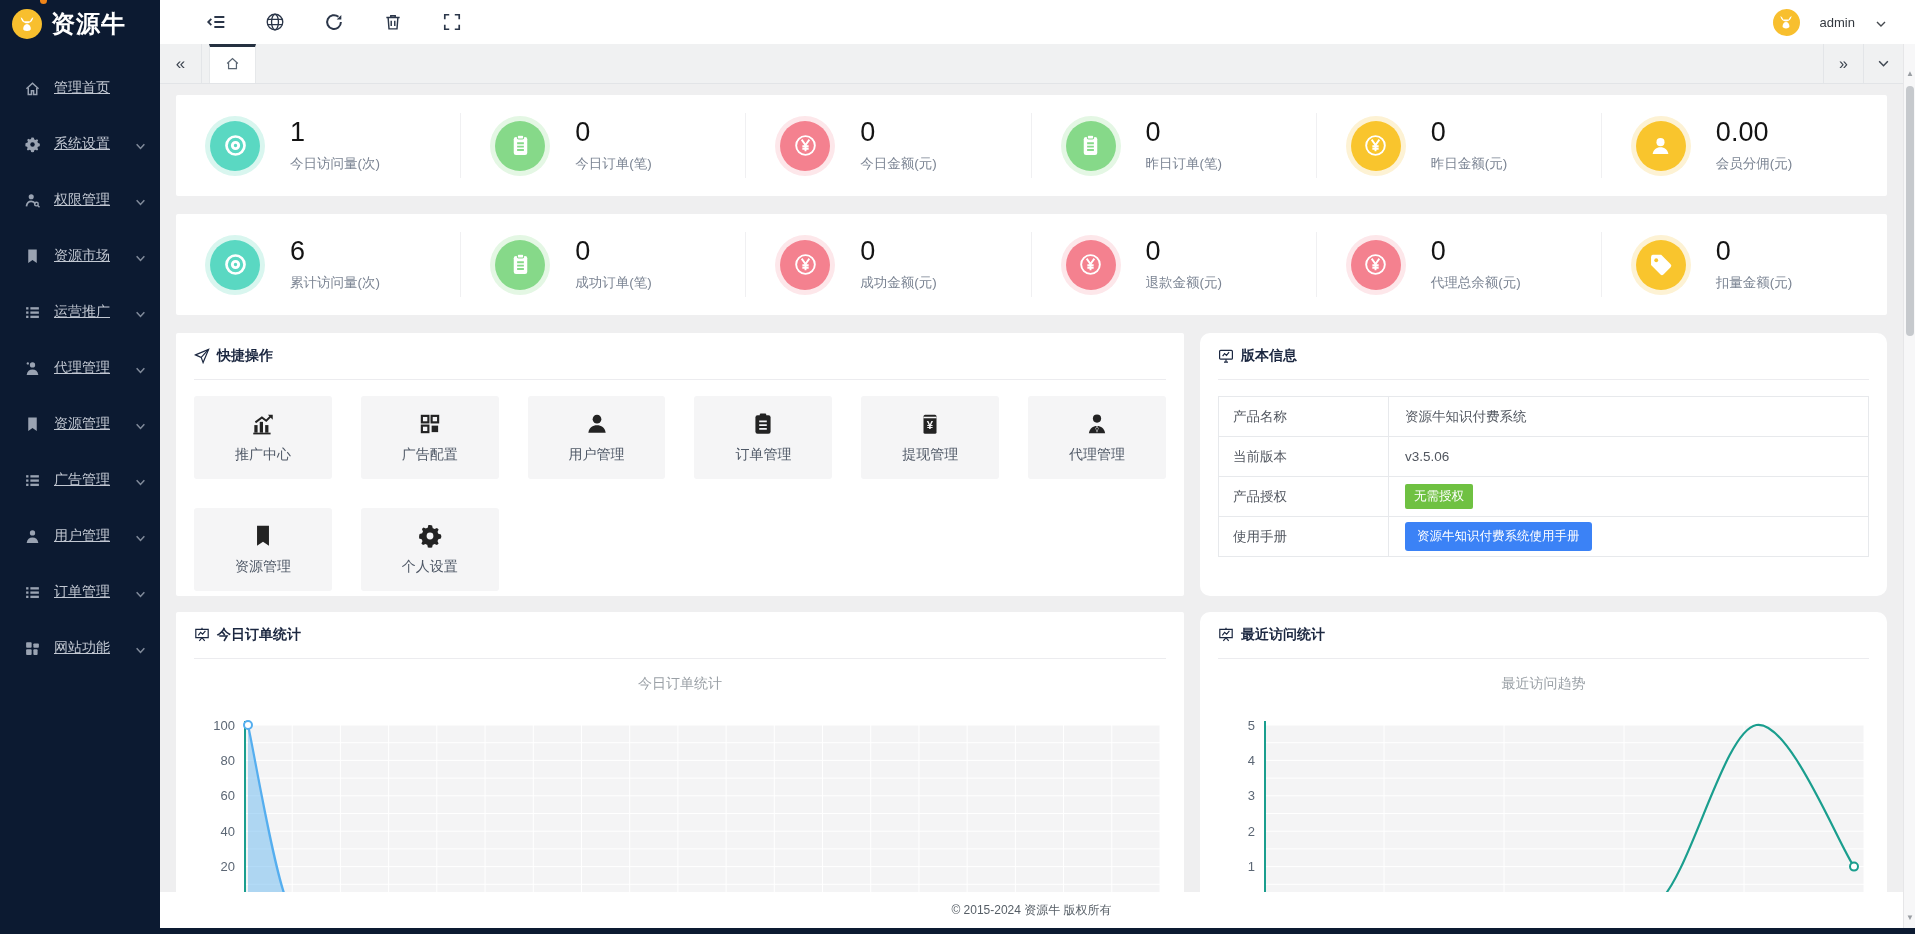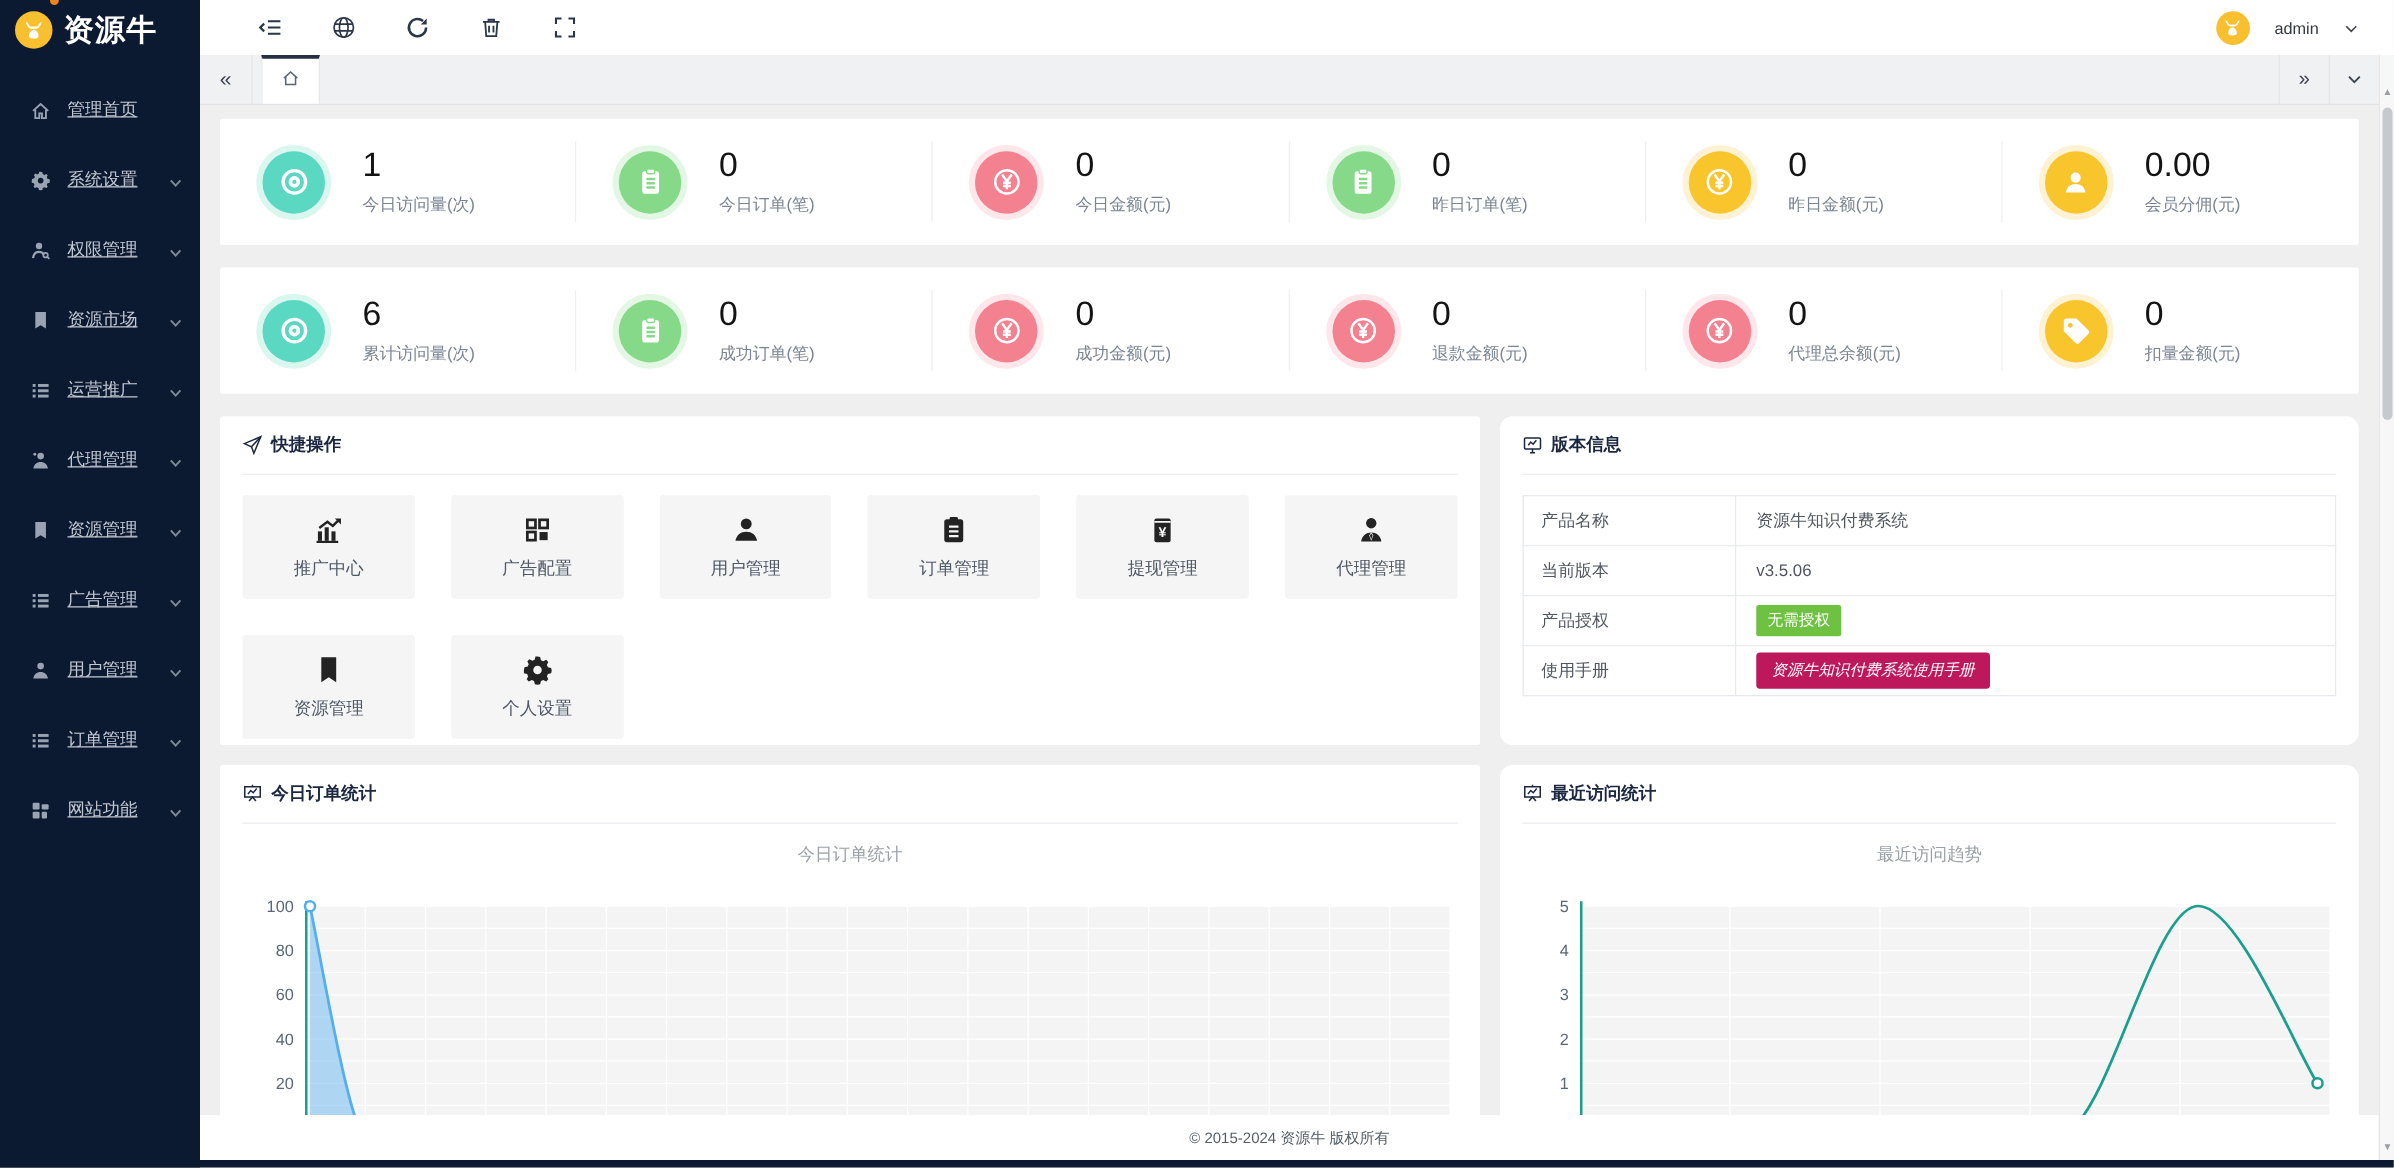--- a/index.html
+++ b/index.html
@@ -80,22 +80,22 @@
     flex-direction:column; align-items:center; justify-content:center; gap:9px; cursor:pointer; }
   .qa-card svg { width:26px; height:26px; color:#232323; }
   .qa-label { font-size:14px; color:#4f5866; }
 
   .ver-table { width:100%; border-collapse:collapse; margin-top:16px; }
   .ver-table td { border:1px solid #e7e9ec; height:40px; font-size:13.5px; color:#51565f; }
   .ver-table td.k { width:170px; padding-left:14px; }
   .ver-table td.v { padding-left:16px; }
   .badge-green { display:inline-block; background:#6fc142; color:#fff; font-size:12.5px;
     padding:4px 9px; border-radius:2px; }
-  .btn-green { display:inline-block; background:#be185d; color:#fff; font-size:12.5px;
-    padding:6px 12px; border-radius:3px; cursor:pointer;font-style:italic; }
+  .btn-green { display:inline-block; background:#3b82f6; color:#fff; font-size:12.5px;
+    padding:6px 12px; border-radius:3px; cursor:pointer; }
 
   .charts-row .panel { height:340px; }
   .chart-title { text-align:center; font-size:14px; color:#9aa0a6; margin-top:16px; }
   .chart-box { position:relative; margin-top:24px; height:180px; overflow:hidden; }
   .chart-box svg { display:block; }
 
   
   .footer { position:absolute; left:160px; right:12px; bottom:6px; height:36px; background:#fff;
     display:flex; align-items:center; justify-content:center; font-size:12px; color:#565e66; z-index:5; }
   .bottom-strip { position:absolute; left:0; right:0; bottom:0; height:6px; background:#0c1a31; z-index:11; }

